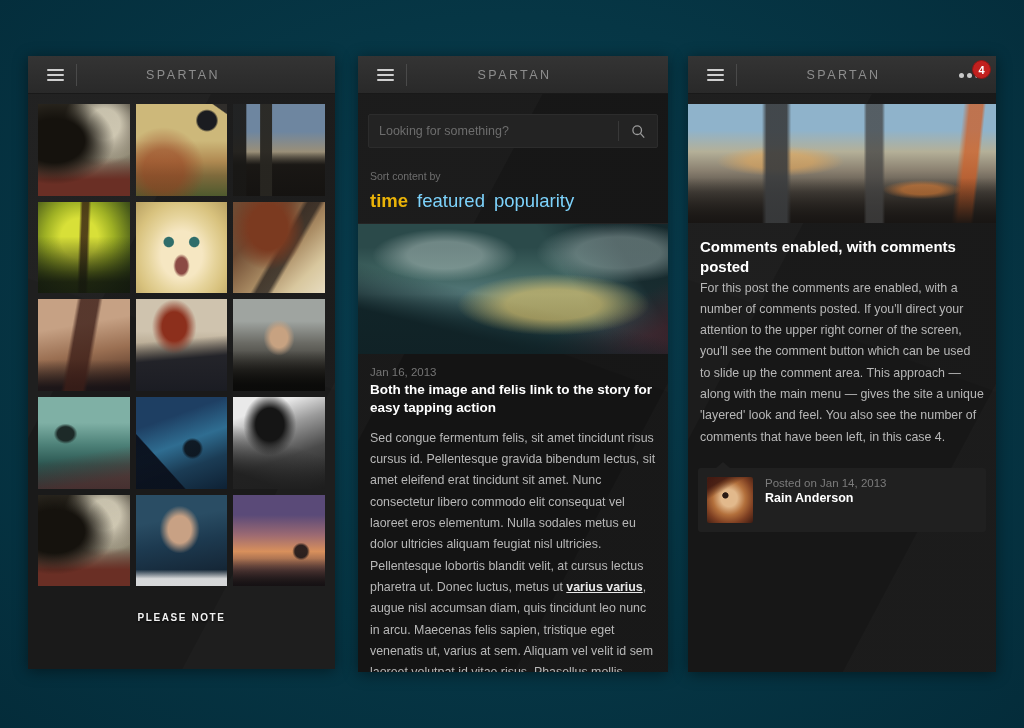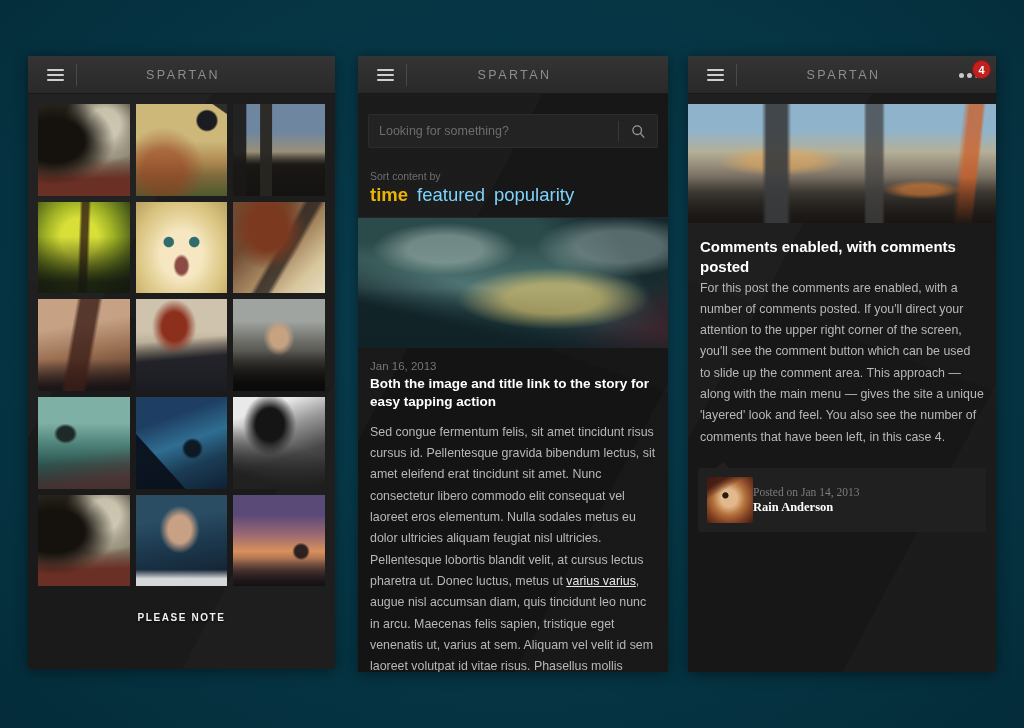--- a/index.html
+++ b/index.html
@@ -116,57 +116,56 @@
   }
   .search-box input::placeholder { color: #6d6d6d; }
   .search-sep { width: 1px; height: 20px; background: #383838; }
   .search-btn {
     width: 38px; height: 34px; display: flex; align-items: center; justify-content: center;
     cursor: pointer;
   }
   .search-btn svg { display: block; }
 
   .sorter { padding: 22px 12px 11px 12px; border-bottom: 1px solid #242424; }
-  .sorter-label { font-size: 10.5px; color: #6e6e6e; margin-bottom: 2px; }
+  .sorter-label { font-size: 10.5px; color: #6e6e6e; margin-bottom: 8px; }
   .sorter-opts { display: flex; align-items: baseline; gap: 9px; }
   .sorter-opts span {
     font-size: 18.5px; color: #7dd3fc; cursor: pointer; font-weight: 400;
   }
   .sorter-opts span.active { color: #eab308; font-weight: bold; }
 
   .post { padding: 0 0 6px 0; }
   .post-hero { width: 100%; height: 130px; position: relative; overflow: hidden; cursor: pointer; }
   .post-body { padding: 12px 12px 0 12px; }
   .post-date { font-size: 11.5px; color: #757575; margin-bottom: 3px; }
   .post-title {
     font-size: 13.5px; line-height: 1.32; color: #ffffff; font-weight: bold;
     margin-bottom: 11px; cursor: pointer;
   }
   .post-text {
     font-size: 12.4px; line-height: 1.72; color: #b7b7b7;
   }
-  .post-text a { color: #e8e8e8; font-weight: normal; text-decoration: underline; }
+  .post-text a { color: #e8e8e8; font-weight: bold; text-decoration: underline; }
 
   
   .article-hero { width: 100%; height: 119px; position: relative; overflow: hidden; margin: 10px 0 0 0; }
   .article-body { padding: 14px 12px 0 12px; }
   .article-title {
     font-size: 15px; line-height: 1.35; color: #ffffff; font-weight: bold; 
   }
   .article-text { font-size: 12.4px; line-height: 1.72; color: #b7b7b7; }
   .article-text p + p { margin-top: 15px; }
 
   .author-card {
     margin: 20px 10px 0 10px;
     background: #202020;
     border-radius: 3px;
-    display: flex; align-items: center; 
+    display: flex; gap: 12px;
     padding: 9px;
     position: relative;
-    font-family: Liberation Serif, serif;
   }
   .author-card::after{
     content:""; position:absolute; top:-6px; left:18px;
     border-left:7px solid transparent; border-right:7px solid transparent;
     border-bottom:6px solid #202020;
   }
   .avatar { width: 46px; height: 46px; overflow: hidden; flex: none; border-radius: 2px; position: relative;}
   .author-meta-date { font-size: 11.5px; color: #7b7b7b; margin-bottom: 2px; }
   .author-meta-name { font-size: 12.5px; color: #ffffff; font-weight: bold; }
 
@@ -382,21 +381,21 @@
           <span>popularity</span>
         </div>
     </div>
 
     <div class="post">
       <div class="post-hero">
         <div class="art art-hero-runner" id="feed-hero-art"></div>
       </div>
       <div class="post-body">
         <div class="post-date">Jan 16, 2013</div>
-        <div class="post-title">Both the image and title link to the story for easy tapping action</div>
+        <div class="post-title">Both the image and felis link to the story for easy tapping action</div>
         <div class="post-text">
           <span>Sed congue fermentum felis, sit amet tincidunt risus cursus id. Pellentesque gravida bibendum lectus, sit amet eleifend erat tincidunt sit amet. Nunc consectetur libero commodo elit consequat vel laoreet eros elementum. Nulla sodales metus eu dolor ultricies aliquam feugiat nisl ultricies. Pellentesque lobortis blandit velit, at cursus lectus pharetra ut. Donec luctus, metus ut </span><a href="#">varius varius</a><span>, augue nisl accumsan diam, quis tincidunt leo nunc in arcu. Maecenas felis sapien, tristique eget venenatis ut, varius at sem. Aliquam vel velit id sem laoreet volutpat id vitae risus. Phasellus mollis lorem justo. Mauris sagittis rhoncus lacus sed dignissim. Vivamus quis est vitae ante commodo porta. Aliquam laoreet varius ante, in commodo quam</span>
         </div>
       </div>
     </div>
   </div>
 
   <div class="panel" id="panel-article">
     <div class="appbar">
       <div class="hamburger">

